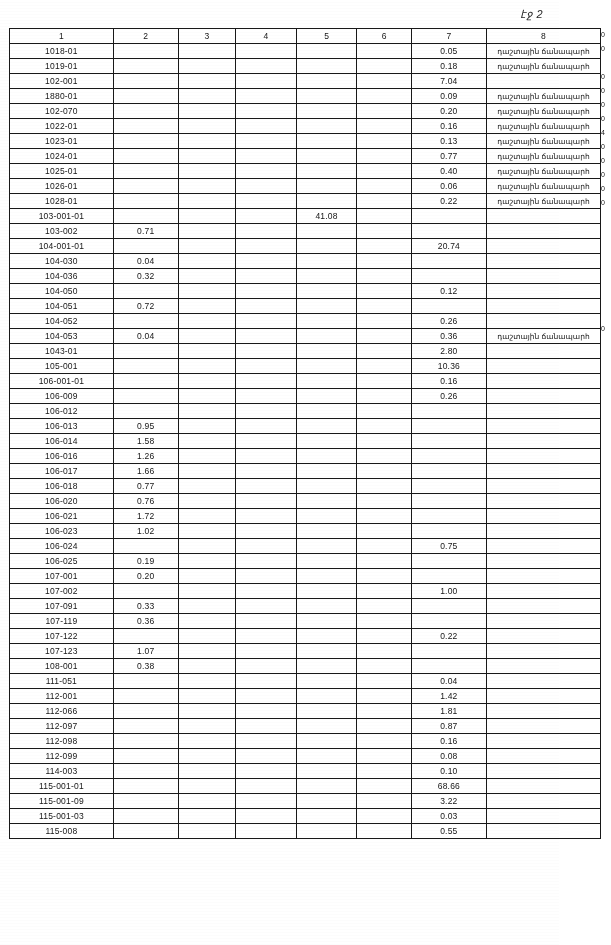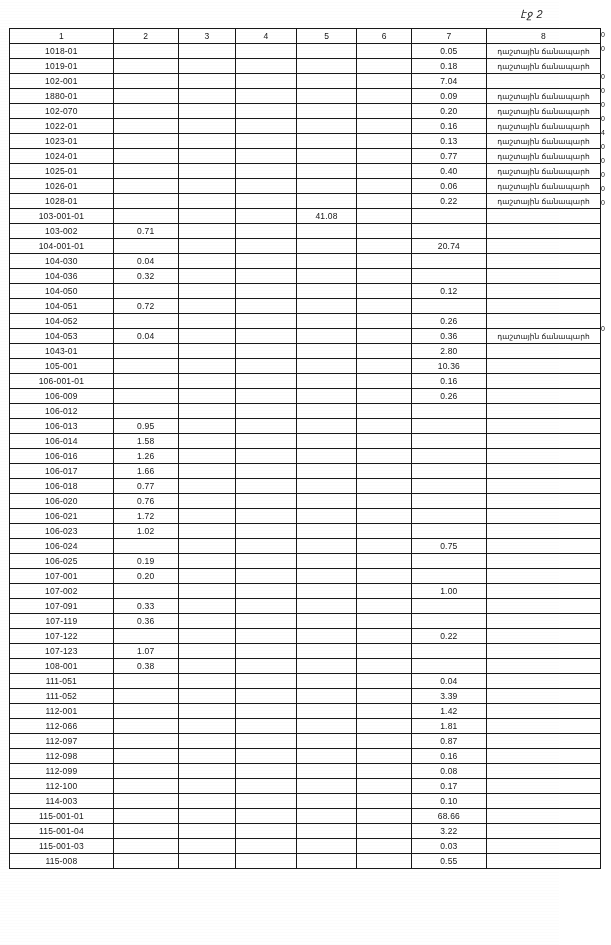--- a/index.html
+++ b/index.html
@@ -549,30 +549,20 @@
             <td class="c1 code">111-051</td>
             <td class="c2 num"></td>
             <td class="c3 num"></td>
             <td class="c4 num"></td>
             <td class="c5 num"></td>
             <td class="c6 num"></td>
             <td class="c7 num">0.04</td>
             <td class="c8 arm"></td>
           </tr>
           <tr>
-            <td class="c1 code">111-052</td>
-            <td class="c2 num"></td>
-            <td class="c3 num"></td>
-            <td class="c4 num"></td>
-            <td class="c5 num"></td>
-            <td class="c6 num"></td>
-            <td class="c7 num">3.39</td>
-            <td class="c8 arm"></td>
-          </tr>
-          <tr>
             <td class="c1 code">112-001</td>
             <td class="c2 num"></td>
             <td class="c3 num"></td>
             <td class="c4 num"></td>
             <td class="c5 num"></td>
             <td class="c6 num"></td>
             <td class="c7 num">1.42</td>
             <td class="c8 arm"></td>
           </tr>
           <tr>
@@ -609,51 +599,41 @@
             <td class="c1 code">112-099</td>
             <td class="c2 num"></td>
             <td class="c3 num"></td>
             <td class="c4 num"></td>
             <td class="c5 num"></td>
             <td class="c6 num"></td>
             <td class="c7 num">0.08</td>
             <td class="c8 arm"></td>
           </tr>
           <tr>
-            <td class="c1 code">112-100</td>
-            <td class="c2 num"></td>
-            <td class="c3 num"></td>
-            <td class="c4 num"></td>
-            <td class="c5 num"></td>
-            <td class="c6 num"></td>
-            <td class="c7 num">0.17</td>
-            <td class="c8 arm"></td>
-          </tr>
-          <tr>
             <td class="c1 code">114-003</td>
             <td class="c2 num"></td>
             <td class="c3 num"></td>
             <td class="c4 num"></td>
             <td class="c5 num"></td>
             <td class="c6 num"></td>
             <td class="c7 num">0.10</td>
             <td class="c8 arm"></td>
           </tr>
           <tr>
             <td class="c1 code">115-001-01</td>
             <td class="c2 num"></td>
             <td class="c3 num"></td>
             <td class="c4 num"></td>
             <td class="c5 num"></td>
             <td class="c6 num"></td>
             <td class="c7 num">68.66</td>
             <td class="c8 arm"></td>
           </tr>
           <tr>
-            <td class="c1 code">115-001-04</td>
+            <td class="c1 code">115-001-09</td>
             <td class="c2 num"></td>
             <td class="c3 num"></td>
             <td class="c4 num"></td>
             <td class="c5 num"></td>
             <td class="c6 num"></td>
             <td class="c7 num">3.22</td>
             <td class="c8 arm"></td>
           </tr>
           <tr>
             <td class="c1 code">115-001-03</td>

